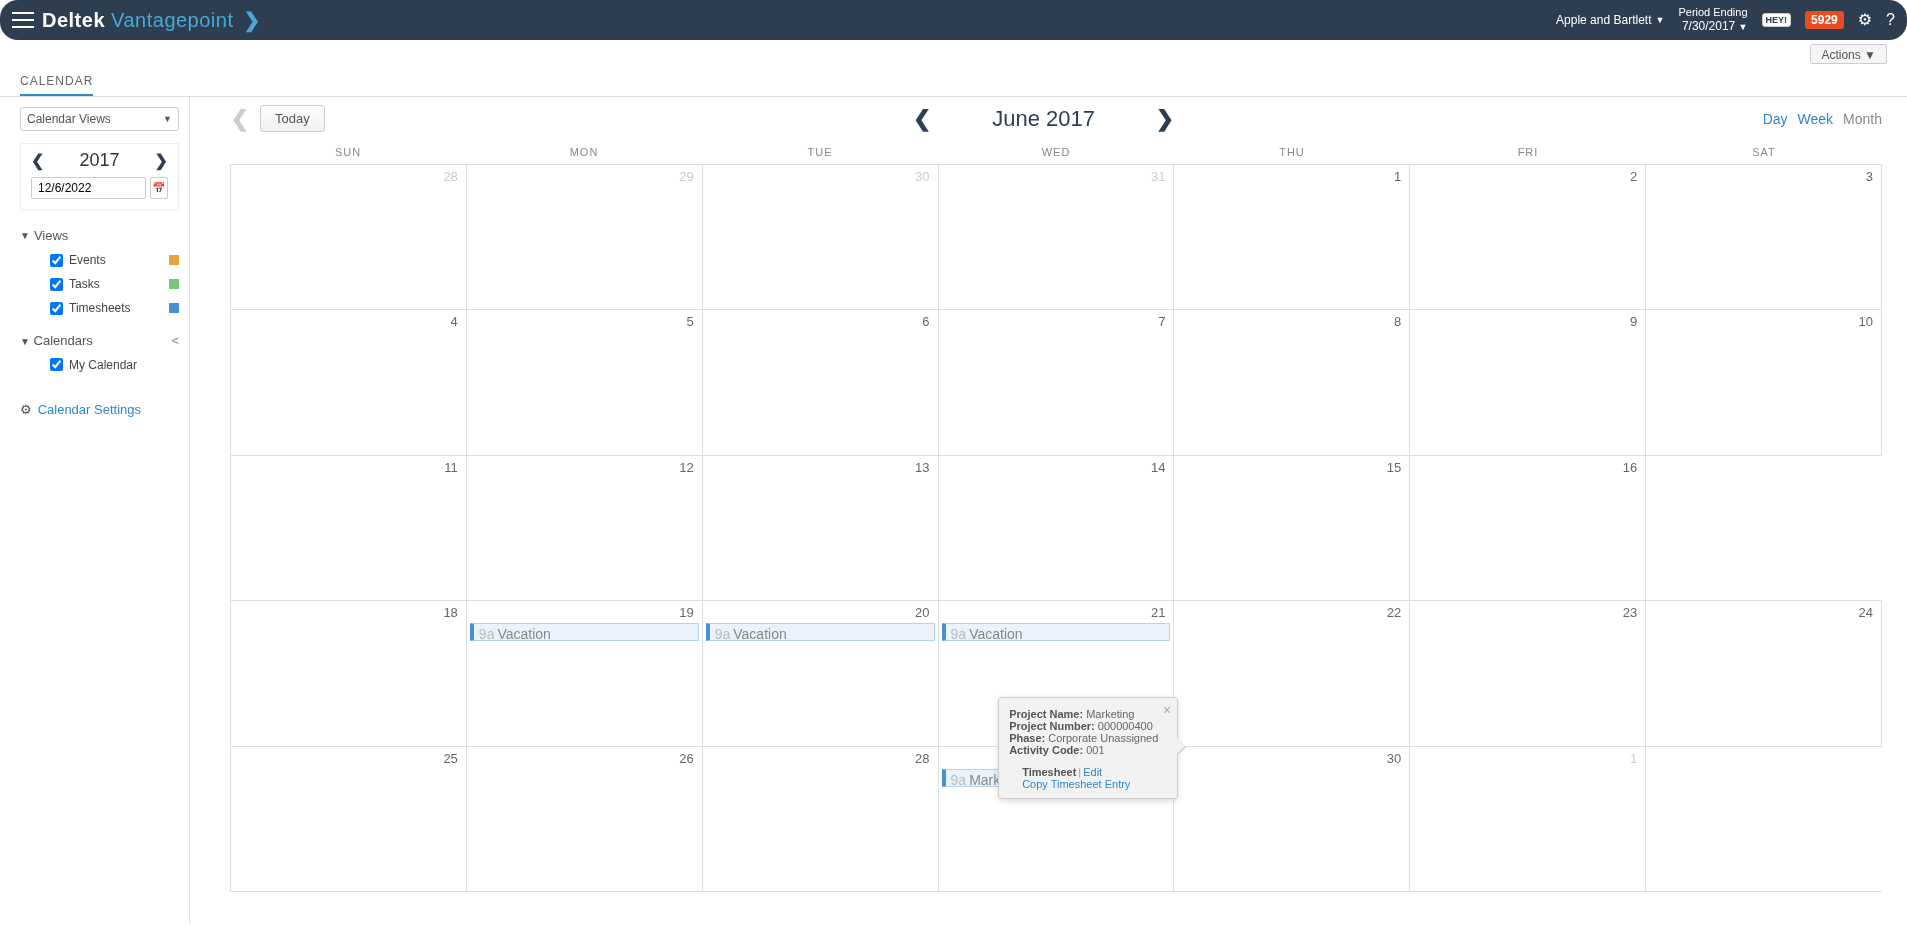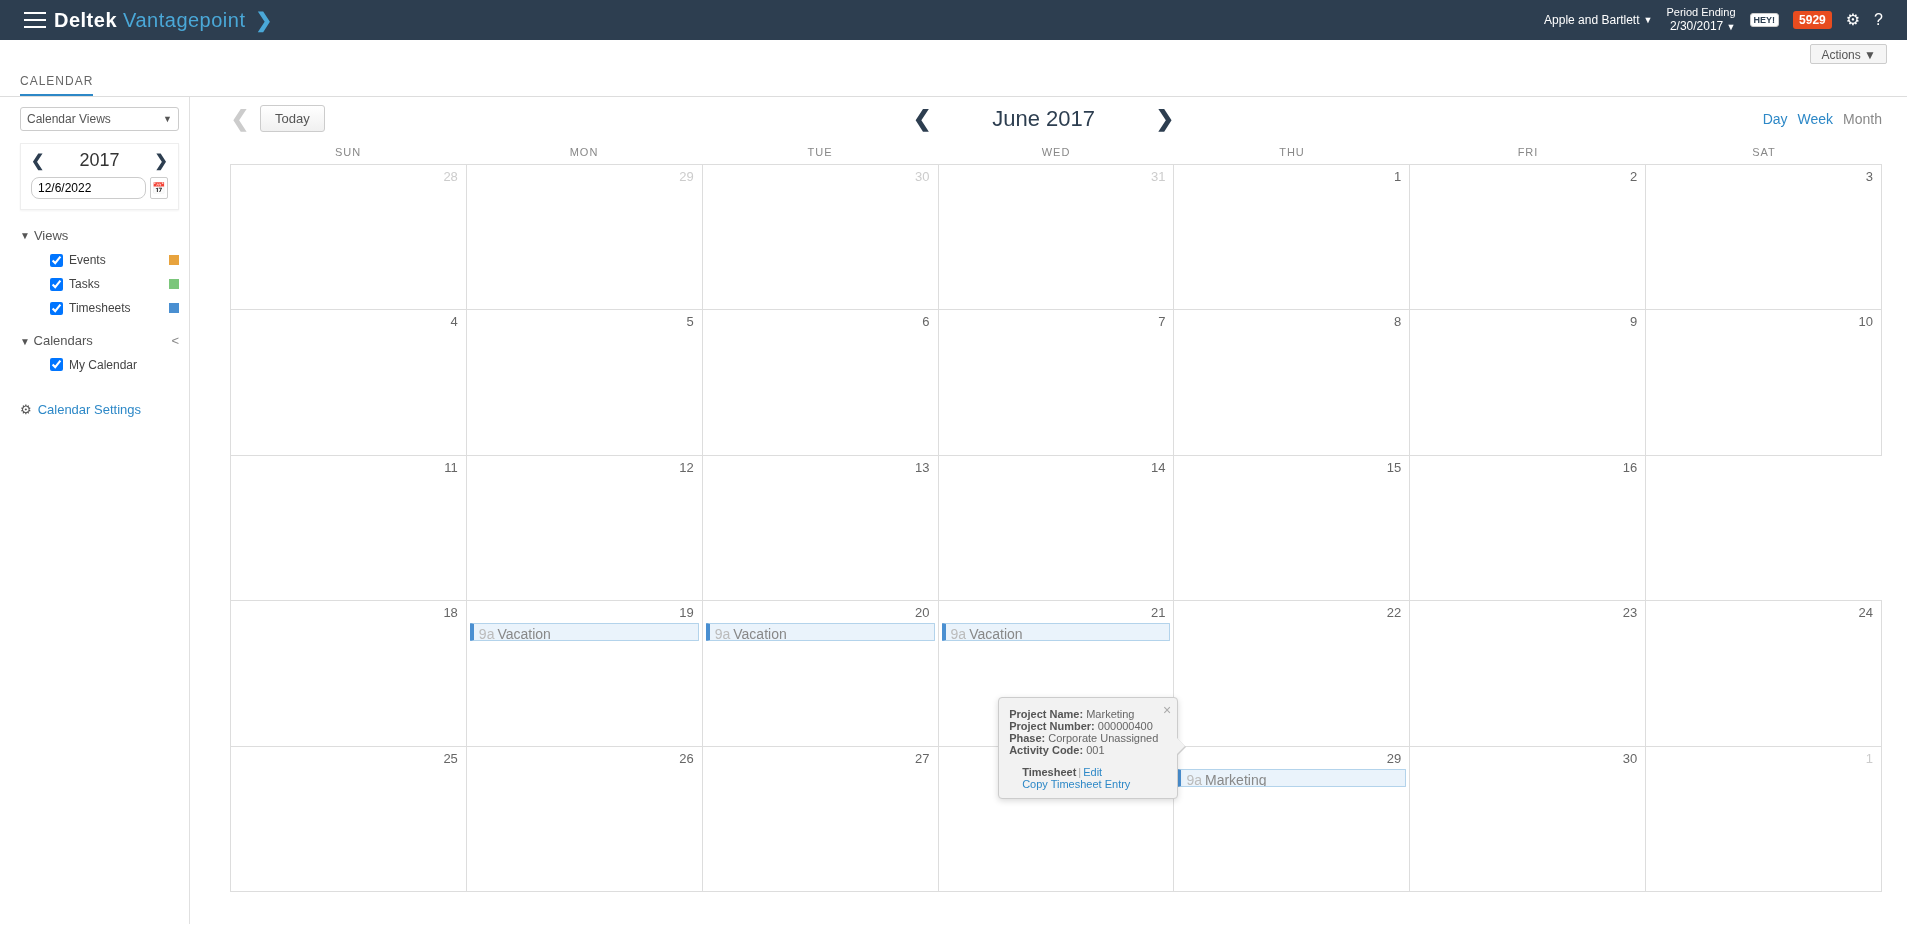--- a/index.html
+++ b/index.html
@@ -1,19 +1,19 @@
 <!DOCTYPE html>
 <html><head>
 <meta charset="utf-8">
 <style>
 * { box-sizing: border-box; margin: 0; padding: 0; }
 body { font-family: "Segoe UI", Arial, sans-serif; font-size: 13px; color: #333; background: #fff; overflow: hidden; }
 
 
-.topbar { background: #2d3e50; color: #fff; height: 40px; display: flex; align-items: center; padding: 0 24px; justify-content: space-between; }
+.topbar { background: #2d3e50; color: #fff; height: 40px; display: flex; align-items: center; padding: 0 12px; justify-content: space-between; border-radius: 18px; }
 .topbar-left { display: flex; align-items: center; gap: 8px; }
 .hamburger { width: 22px; height: 16px; display:flex; flex-direction:column; justify-content:space-between; cursor:pointer;}
 .hamburger span{height:2px;background:#fff;display:block;}
 .brand { font-size: 20px; font-weight: 600; letter-spacing: .5px; }
 .brand .v { color:#4aa8d8; font-weight: 400;}
 .brand .chev { color:#4aa8d8; font-weight:bold; margin-left:4px;}
 .topbar-right { display:flex; align-items:center; gap: 14px; font-size: 12px;}
 .topbar-right .dd { cursor:pointer; display:flex; align-items:center; gap:4px;}
 .topbar-right .period { text-align:right; line-height:1.2;}
 .topbar-right .period .lbl{font-size:11px;}
@@ -38,21 +38,21 @@
 
 .sel { width:100%; border:1px solid #ccc; border-radius:3px; padding:4px 6px; font-size:12px; color:#555; background:#fff; display:flex; justify-content:space-between; align-items:center; cursor:pointer;}
 .minical { border:1px solid #eee; margin-top:12px; padding:6px 4px 10px 4px; box-shadow:0 1px 2px rgba(0,0,0,0.05);}
 .minical-hdr{ display:flex; justify-content:space-between; align-items:center; padding:0 6px 6px 6px;}
 .minical-hdr .yr{ font-size:18px; color:#333; font-weight:400;}
 .minical-hdr .nav{ color:#2d3e50; font-weight:bold; cursor:pointer; font-size:16px;}
 .months { display:grid; grid-template-columns: repeat(3,1fr); gap:6px 0; padding:0 6px 8px 6px; font-size:12px; color:#555;}
 .months div{ cursor:pointer; padding:2px 0;}
 .months .cur{ color:#2d88c7; font-weight:bold;}
 .dateinp-row{ display:flex; gap:4px; padding:0 6px; align-items:center;}
-.dateinp{ border:1px solid #ccc; padding:3px 6px; font-size:12px; width:100%; border-radius:8px;}
+.dateinp{ border:1px solid #ccc; padding:3px 6px; font-size:12px; width:100%; border-radius:2px;}
 .calicon{ border:1px solid #ccc; border-radius:2px; width:22px; height:22px; display:flex; align-items:center; justify-content:center; font-size:11px; cursor:pointer; background:#fff;}
 
 .section-hdr{ margin-top:18px; font-size:13px; color:#555; cursor:pointer; display:flex; align-items:center; gap:4px;}
 .section-hdr .tw{ font-size:10px;}
 .section-hdr.sp { justify-content:space-between;}
 .chk-row{ display:flex; align-items:center; gap:6px; margin:10px 0 0 30px; font-size:12px; color:#444;}
 .chk-row input{ cursor:pointer;}
 .swatch{ width:10px; height:10px; display:inline-block; margin-left:auto;}
 .sw-orange{ background:#e8a33d;}
 .sw-green{ background:#7bc67b;}
@@ -110,21 +110,21 @@
     </div>
   </div>
   <div class="topbar-right">
     <div class="dd">
       <span>Apple and Bartlett</span>
       <span class="tri">▼</span>
     </div>
     <div class="dd period">
       <div>
         <div class="lbl">Period Ending</div>
-        <div><span>2/30/2017</span> <span class="tri">▼</span></div>
+        <div><span>7/30/2017</span> <span class="tri">▼</span></div>
       </div>
     </div>
     <span class="hey">HEY!</span>
     <span class="badge-red">5929</span>
     <span class="gear">⚙</span>
     <span class="help">?</span>
   </div>
 </div>
 
 <div class="actionsbar">
@@ -311,23 +311,20 @@
             </div>
           </div>
           <div class="week">
             <div class="day">
               <span class="dn">25</span>
             </div>
             <div class="day">
               <span class="dn">26</span>
             </div>
             <div class="day">
-              <span class="dn">27</span>
-            </div>
-            <div class="day">
               <span class="dn">28</span>
             </div>
             <div class="day" id="target-cell">
               <span class="dn">29</span>
               <div class="event"><span class="tm">9a</span>Marketing</div>
             </div>
             <div class="day">
               <span class="dn">30</span>
             </div>
             <div class="day othermonth">

